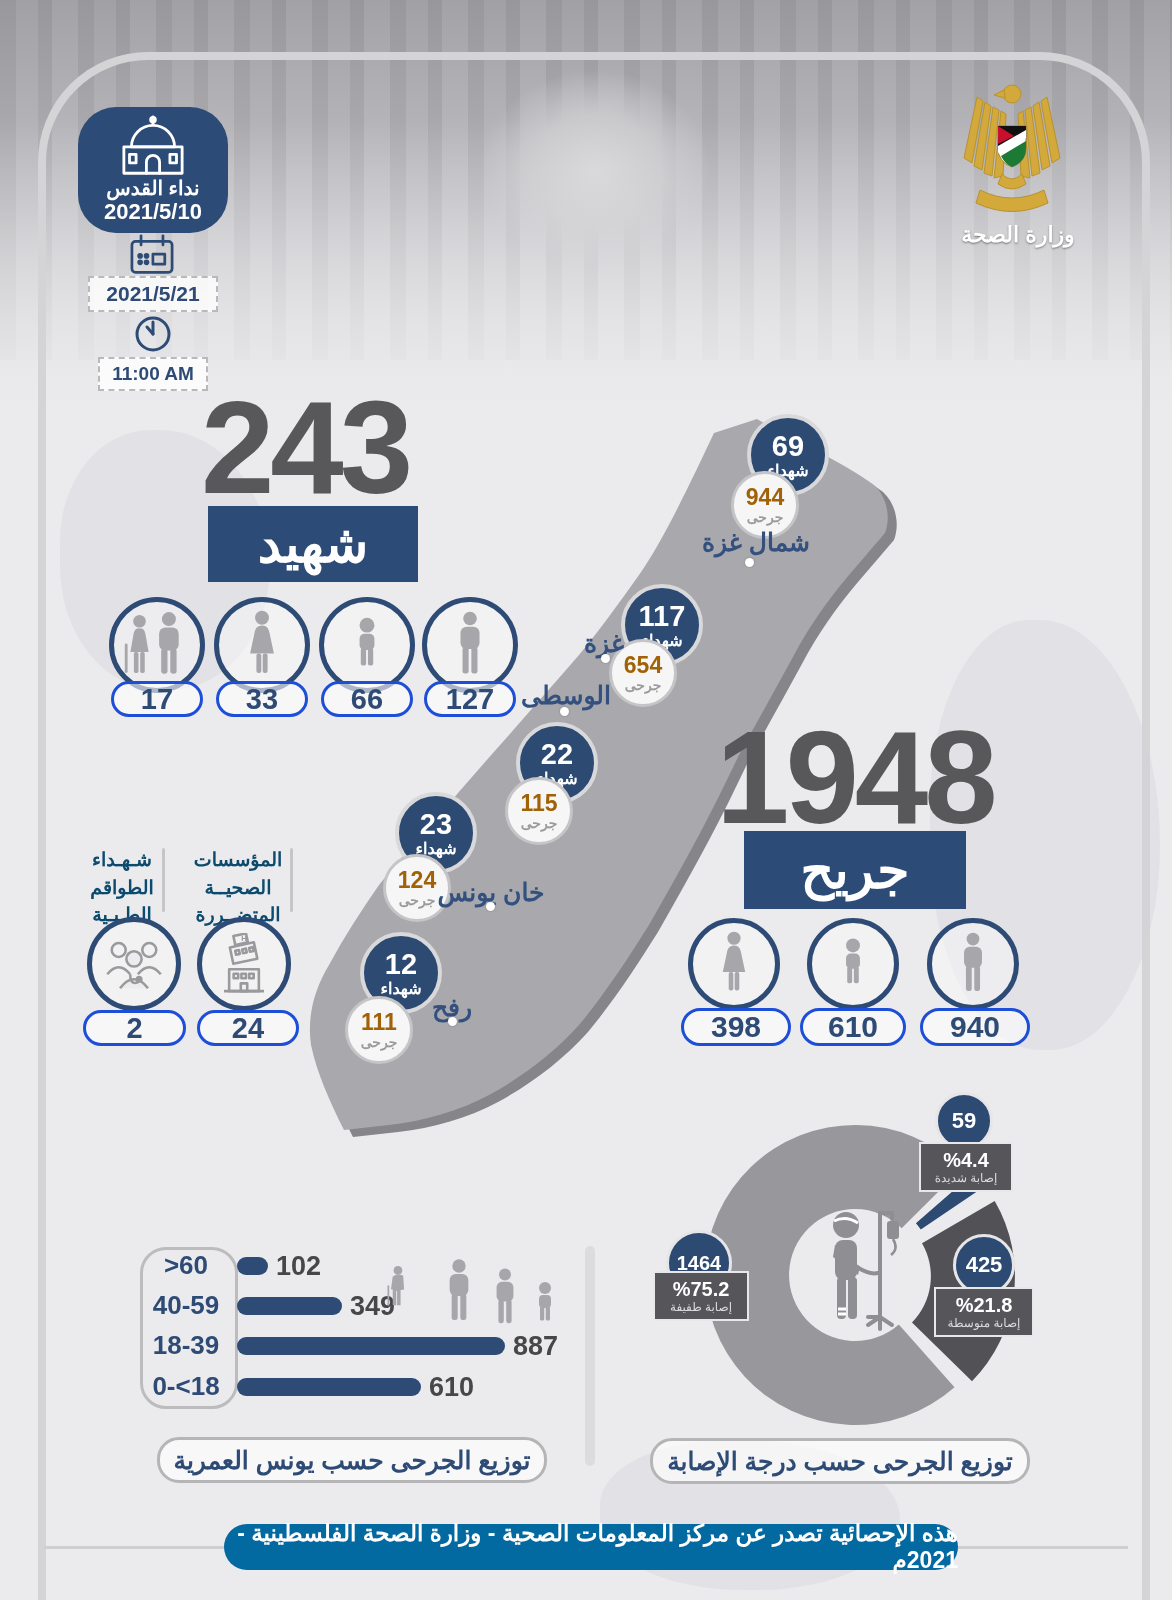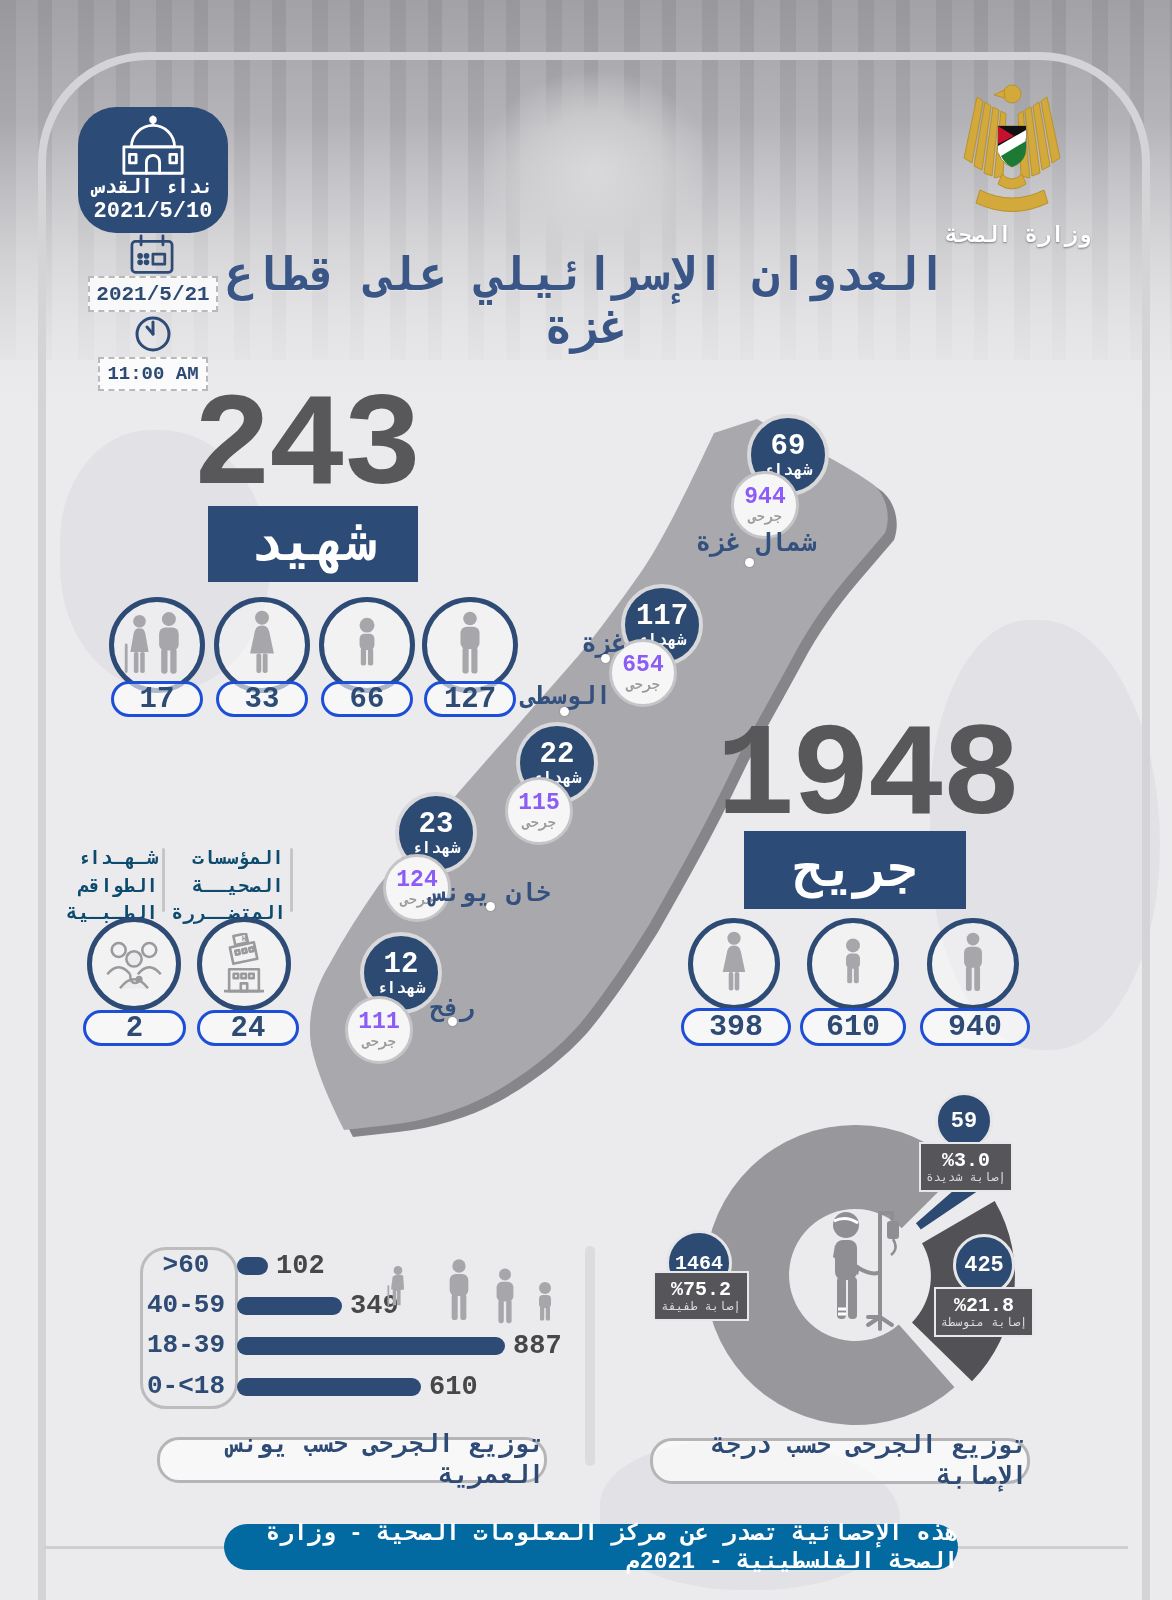--- a/index.html
+++ b/index.html
@@ -1,17 +1,17 @@
 <!DOCTYPE html>
 <html><head>
 <meta charset="utf-8">
 <style>
   html,body{margin:0;padding:0;background:#dfdfe2;}
   #canvas{position:relative;width:1172px;height:1600px;overflow:hidden;
-          background:#ebebed;font-family:Liberation Mono, monospace;}
+          background:#ebebed;font-family:Liberation Sans, sans-serif;}
   .abs{position:absolute;}
 
   
   .photo{left:0;top:0;width:1172px;height:430px;
     background:linear-gradient(180deg,#a2a2a6 0%,#b0b0b4 20%,#c3c3c7 48%,#dadadd 75%,#ebebed 100%);}
   .city{left:0;top:0;width:1172px;height:360px;opacity:.45;
     background:repeating-linear-gradient(90deg,rgba(100,100,104,.35) 0 16px,rgba(150,150,154,.18) 16px 38px,rgba(85,85,90,.30) 38px 52px,rgba(170,170,174,.15) 52px 78px);}
   .dome-glow{left:480px;top:70px;width:230px;height:200px;border-radius:50%;
     background:radial-gradient(closest-side,#d6d6d9 0%,#c9c9cc 55%,rgba(201,201,204,0) 100%);}
   .photo-fade{left:0;top:120px;width:1172px;height:320px;
@@ -78,21 +78,21 @@
   .medp1{left:83px;top:1010px;width:97px;} .medp2{left:197px;top:1010px;width:96px;}
 
   
   .map-svg{left:280px;top:398px;}
   .mk-martyr{width:74px;height:74px;border:4px solid #d9d9dc;border-radius:50%;background:#2c4a72;
              color:#fff;display:flex;flex-direction:column;align-items:center;justify-content:center;line-height:1;}
   .mk-martyr .mk-num{font-size:29px;font-weight:bold;}
   .mk-martyr .mk-word{font-size:16px;font-weight:bold;direction:rtl;margin-top:2px;}
   .mk-inj{width:62px;height:62px;border:3px solid #c5c5c8;border-radius:50%;background:#f6f6f7;
           display:flex;flex-direction:column;align-items:center;justify-content:center;line-height:1;}
-  .mk-inj .mk-num{font-size:23px;font-weight:bold;color:#8b5cf6;}
+  .mk-inj .mk-num{font-size:23px;font-weight:bold;color:#a16207;}
   .mk-inj .mk-word{font-size:14px;font-weight:bold;color:#9b9b9e;direction:rtl;margin-top:1px;}
   .mkm1{left:747px;top:414px;} .mki1{left:731px;top:471px;}
   .mkm2{left:621px;top:584px;} .mki2{left:609px;top:639px;}
   .mkm3{left:516px;top:722px;} .mki3{left:505px;top:777px;}
   .mkm4{left:395px;top:792px;} .mki4{left:383px;top:854px;}
   .mkm5{left:360px;top:932px;} .mki5{left:345px;top:996px;}
   .rg-name{color:#33507e;font-weight:bold;font-size:25px;text-align:center;direction:rtl;}
   .rgn1{left:676px;top:528px;width:160px;}
   .rgn2{left:564px;top:629px;width:80px;}
   .rgn3{left:506px;top:681px;width:120px;}
@@ -186,21 +186,20 @@
 
   <svg class="abs clock-icon" width="40" height="40" viewBox="0 0 40 40">
     <g class="stroke-blue">
       <circle cx="20" cy="20" r="16"></circle>
       <line x1="20" y1="20" x2="20" y2="8"></line>
         <line x1="20" y1="20" x2="14" y2="13"></line>
     </g>
   </svg>
   <div class="abs dashed-box time-box" dir="ltr">11:00 AM</div>
 
-  <div class="abs main-title">العدوان الإسرائيلي على قطاع غزة</div>
 
   <svg class="abs emblem" width="120" height="140" viewBox="0 0 120 140">
     <g fill="#d2a93a" stroke="#b8922e" stroke-width="1">
       <polygon points="54,36 49,33 42,100 51,98"></polygon>
       <polygon points="47,32 41,29 32,95 40,98"></polygon>
       <polygon points="39,28 33,24 22,88 30,92"></polygon>
       <polygon points="31,23 25,19 12,80 20,85"></polygon>
       <polygon points="66,36 71,33 78,100 69,98"></polygon>
       <polygon points="73,32 79,29 88,95 80,98"></polygon>
       <polygon points="81,28 87,24 98,88 90,92"></polygon>
@@ -485,21 +484,21 @@
         <path d="M60 112 l12 0 l12 8 M72 112 l-12 8 M72 112 v12"></path>
         <path d="M49 62 q12 8 21 6"></path>
       </g>
       <rect x="79" y="16" width="12" height="18" rx="3" fill="#8f8f93"></rect>
       <path d="M85 34 q6 10 -2 16" stroke="#8f8f93" stroke-width="2.5" fill="none"></path>
     </svg>
   </div>
 
   <div class="abs lab-circle lc-sev">59</div>
   <div class="abs lab-box lb-sev">
-    <div class="lab-pct">%3.0</div>
+    <div class="lab-pct">%4.4</div>
     <div class="lab-word">إصابة شديدة</div>
   </div>
   <div class="abs lab-circle lc-mod">425</div>
   <div class="abs lab-box lb-mod">
     <div class="lab-pct">%21.8</div>
     <div class="lab-word">إصابة متوسطة</div>
   </div>
   <div class="abs lab-circle lc-min">1464</div>
   <div class="abs lab-box lb-min">
     <div class="lab-pct">%75.2</div>

